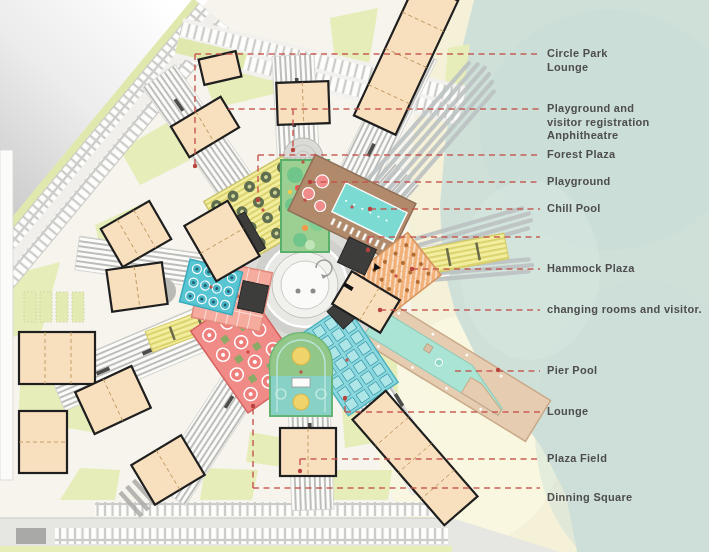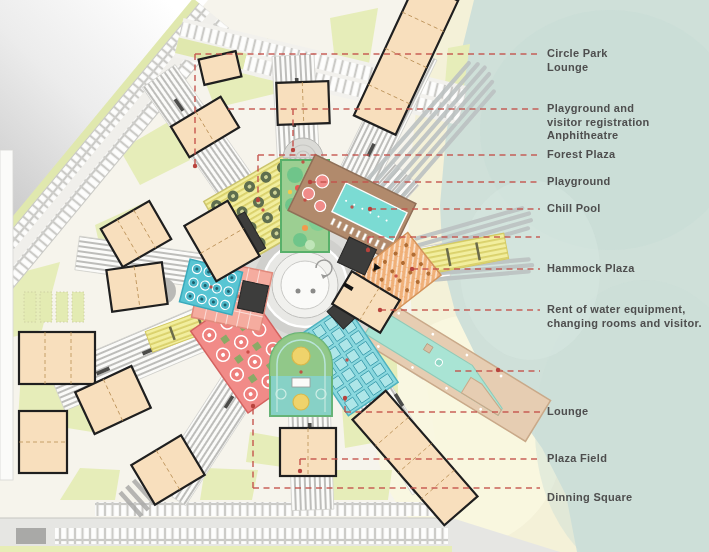--- a/index.html
+++ b/index.html
@@ -665,22 +665,24 @@
   </div>
   <div class="ann" style="top:175px">
     <div class="ln">Playground</div>
   </div>
   <div class="ann" style="top:230px">
   </div>
   <div class="ann" style="top:262px">
     <div class="ln">Hammock Plaza</div>
   </div>
   <div class="ann" style="top:303px">
-    <div class="ln">Rent of water equipment,</div>
     <div class="ln">changing rooms and visitor.</div>
+  </div>
+  <div class="ann" style="top:364px">
+    <div class="ln">Pier Pool</div>
   </div>
   <div class="ann" style="top:405px">
     <div class="ln">Lounge</div>
   </div>
   <div class="ann" style="top:452px">
     <div class="ln">Plaza Field</div>
   </div>
   <div class="ann" style="top:491px">
     <div class="ln">Dinning Square</div>
   </div>

